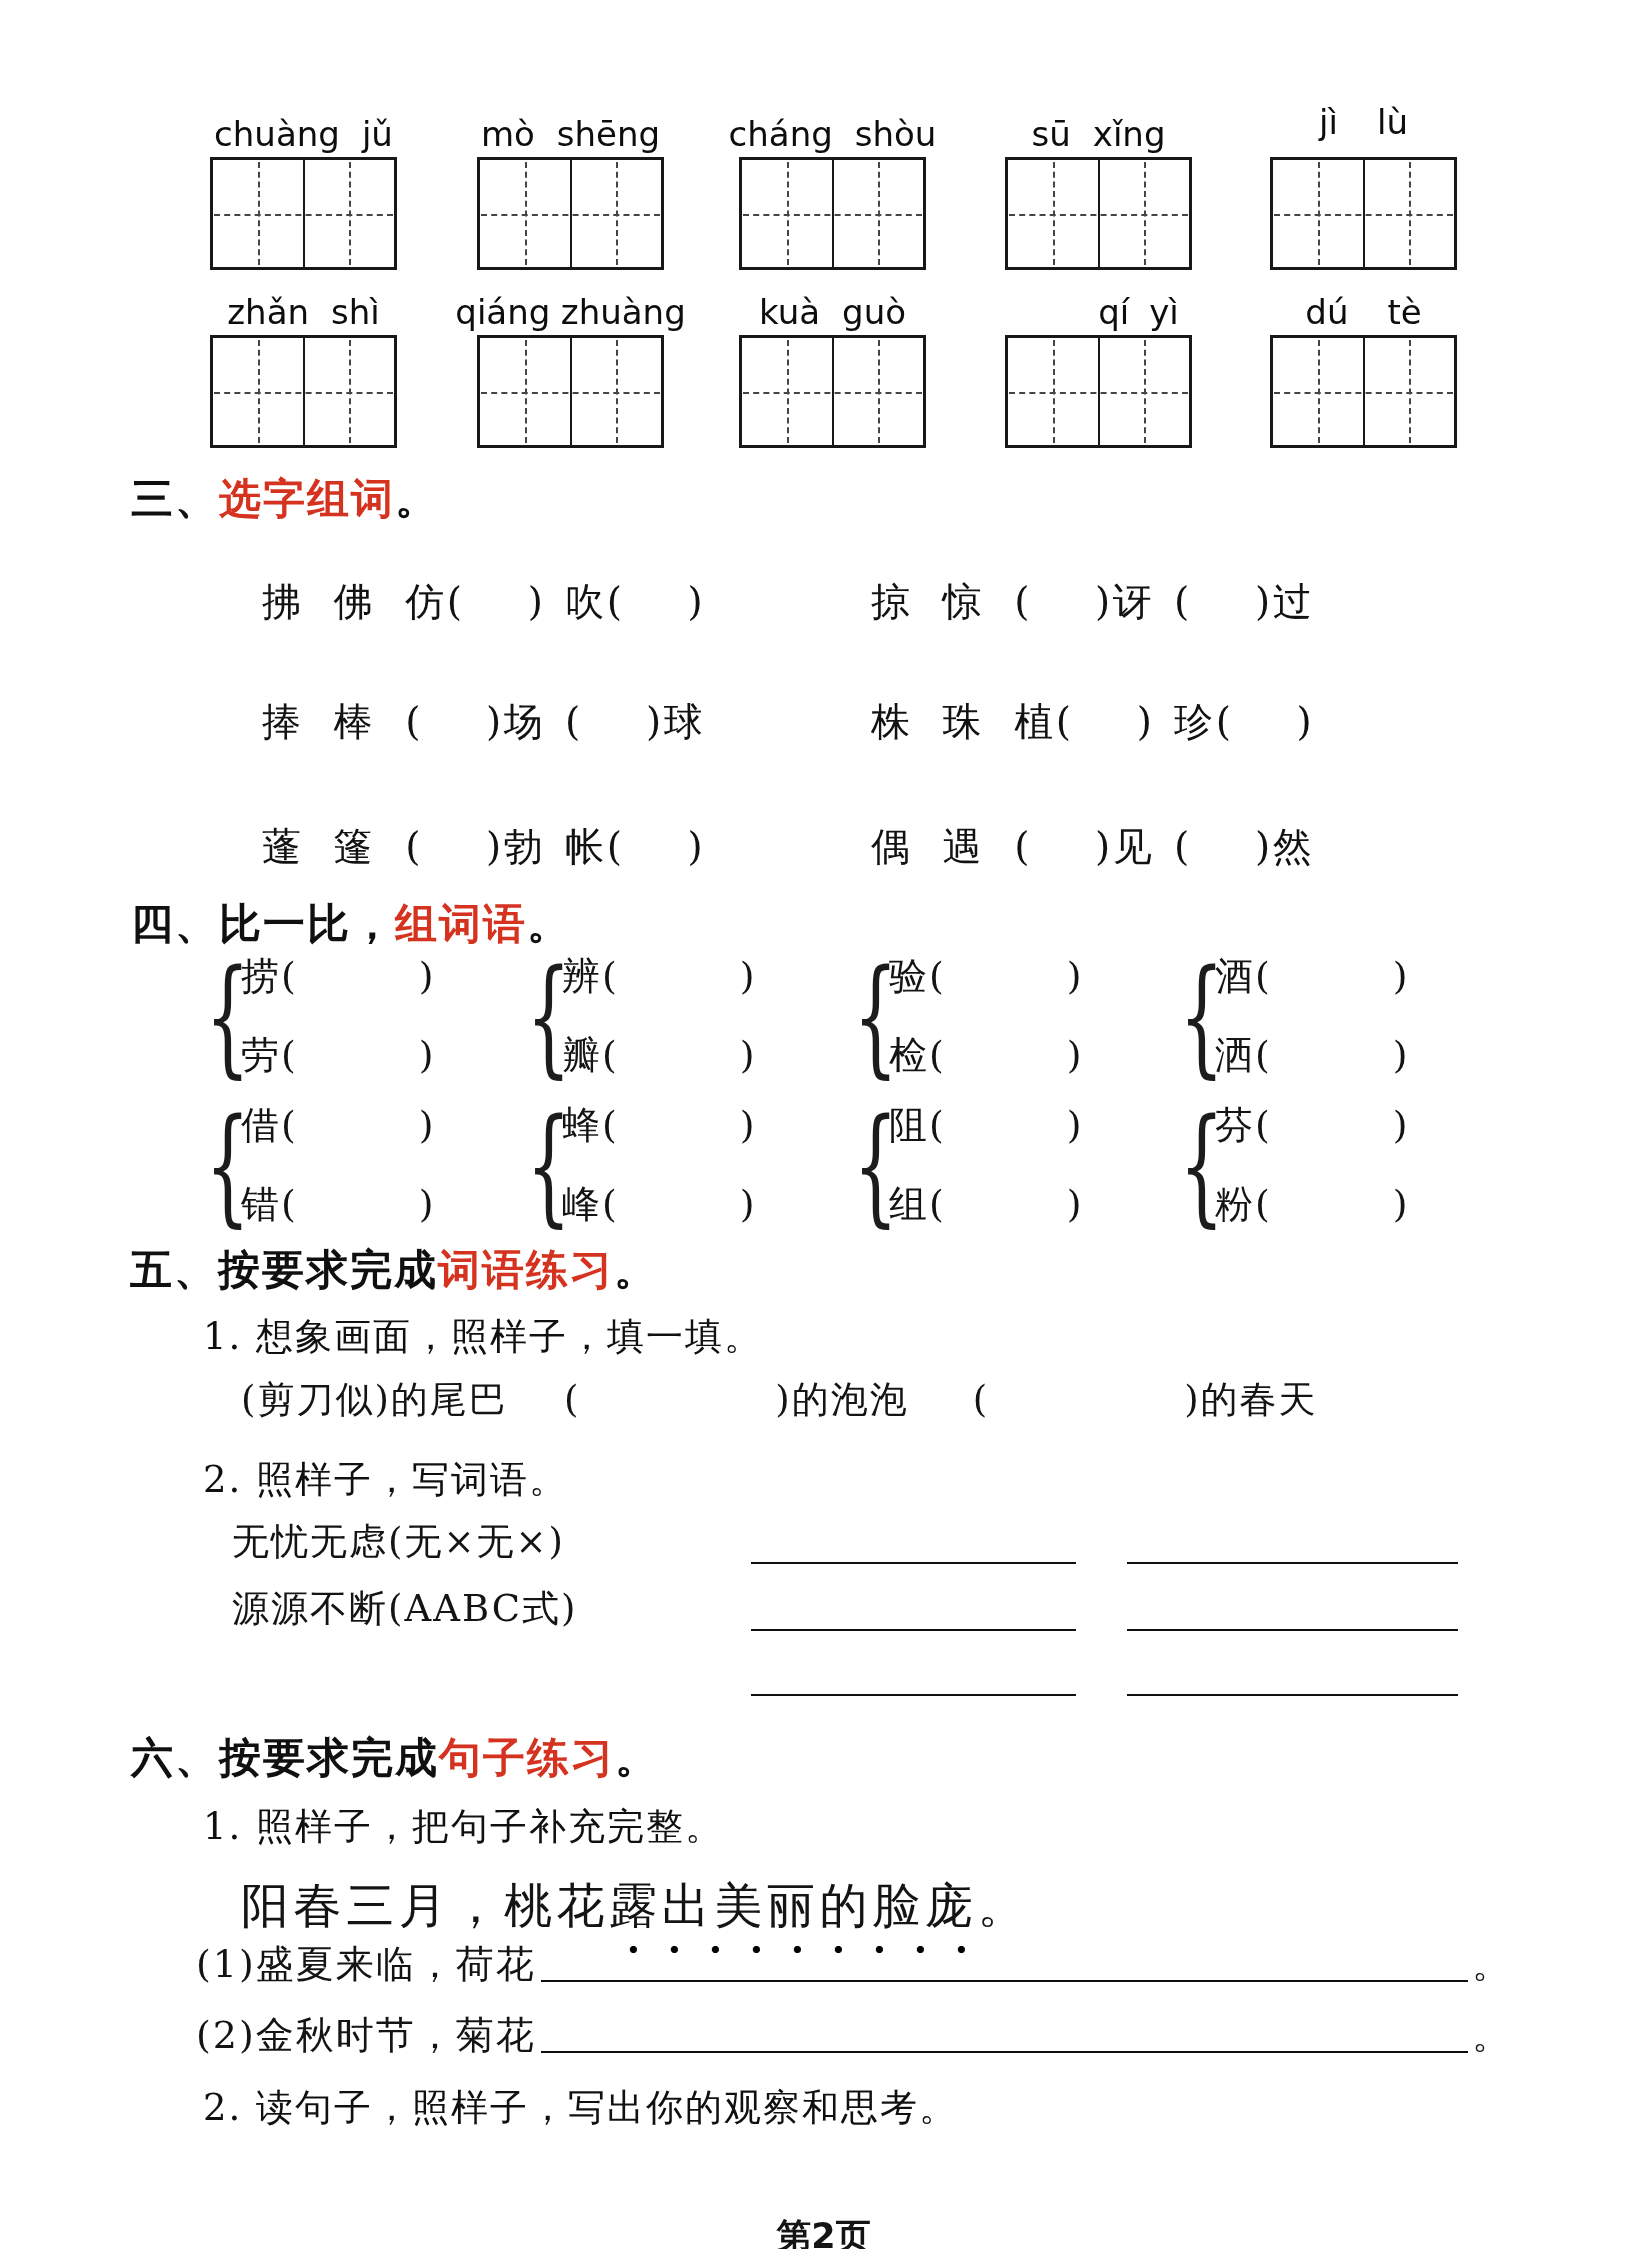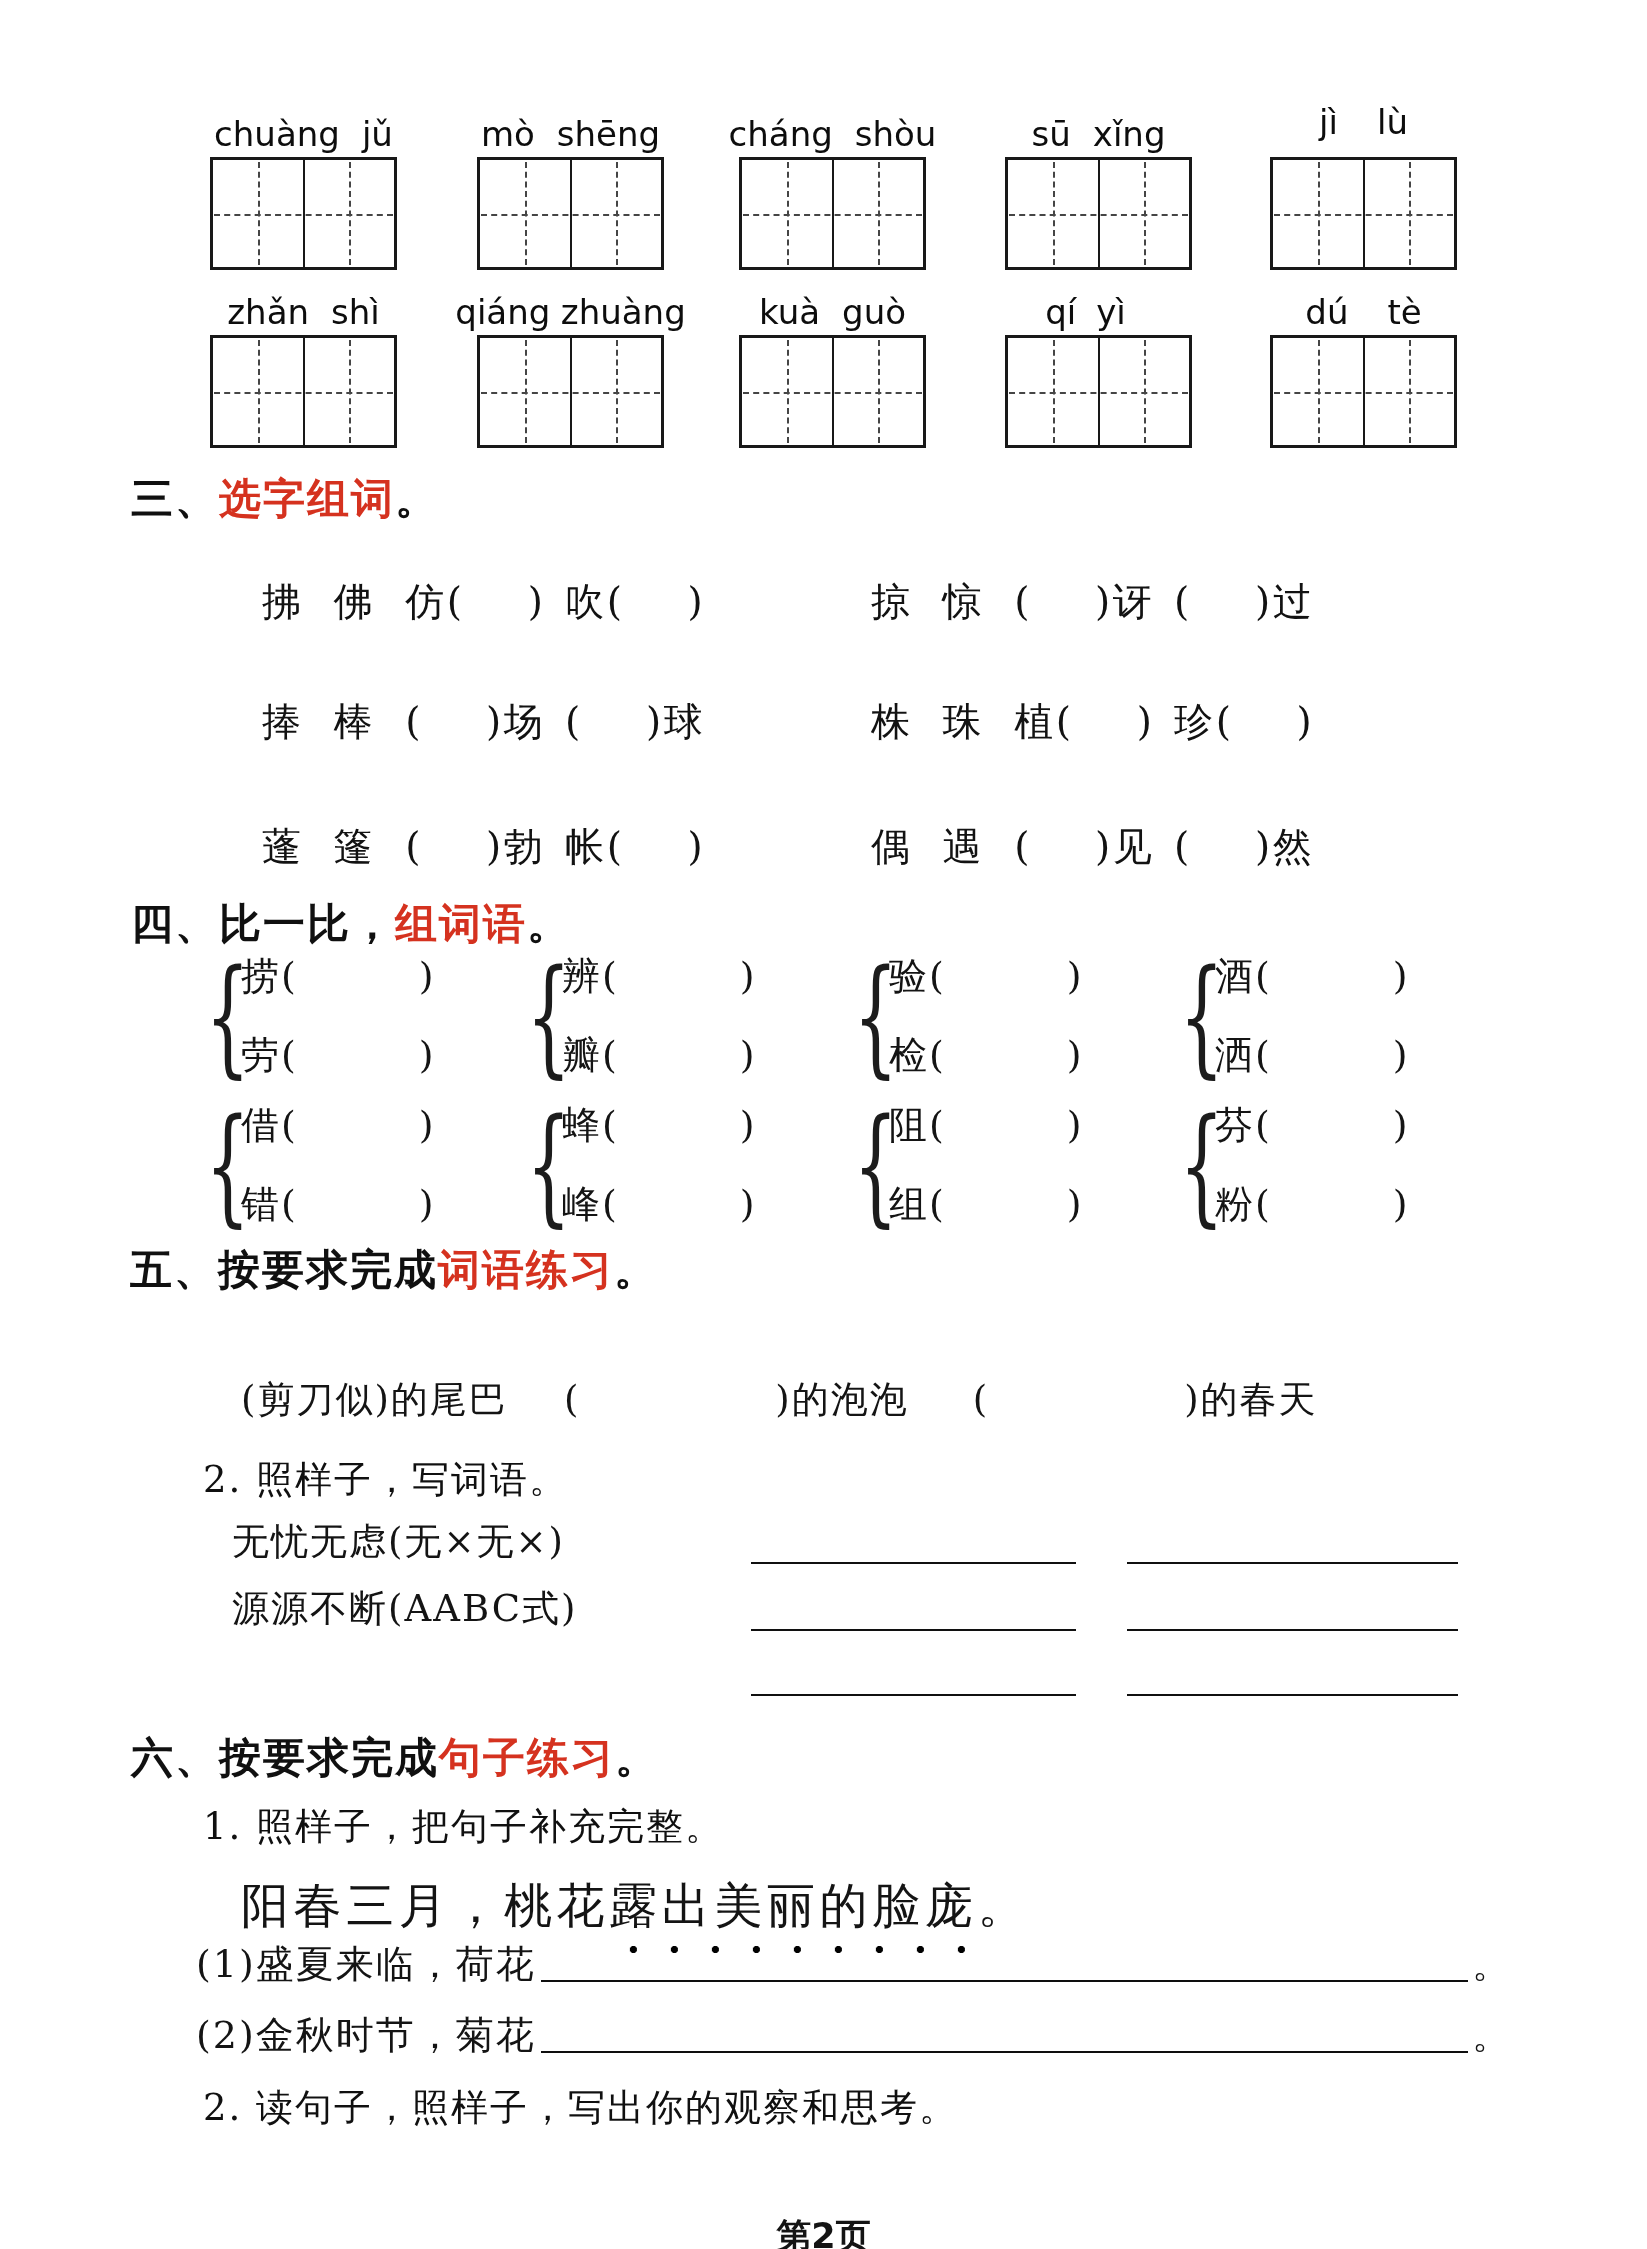--- a/index.html
+++ b/index.html
@@ -108,21 +108,21 @@
     <span>shì</span>
   </div>
   <div class="pylabel" style="left:477px;top:284px;gap:10.5px">
     <span>qiáng</span>
     <span>zhuàng</span>
   </div>
   <div class="pylabel" style="left:739px;top:284px">
     <span>kuà</span>
     <span>guò</span>
   </div>
-  <div class="pylabel" style="left:992px;top:284px;gap:20px">
+  <div class="pylabel" style="left:1045px;top:284px;gap:20px">
     <span>qí</span>
     <span>yì</span>
   </div>
   <div class="pylabel" style="left:1270px;top:284px;gap:39px">
     <span>dú</span>
     <span>tè</span>
   </div>
 
   <div class="writebox" style="left:210px;top:335px">
     <i class="wbv" style="left:25%"></i>
@@ -391,20 +391,21 @@
           <i class="gap g3"></i>
           <span>)</span>
         </span>
     </span>
   </div>
 
   <div class="heading" style="left:130px;top:1242px">
     <span>五、</span><span>按要求完成</span><span class="red">词语练习</span><span>。</span>
   </div>
 
+  <div class="item-label serif" style="left:203px;top:1312px">1. 想象画面，照样子，填一填。</div>
 
   <div class="body-row serif" style="left:241px;top:1375px">
     <span>(剪刀似)的尾巴</span>
     <span class="slot" style="margin-left:56px;margin-right:0">
         <span>(</span>
         <i class="gap g5"></i>
         <span>)的泡泡</span>
       </span>
     <span class="slot" style="margin-left:64px;margin-right:0">
         <span>(</span>

